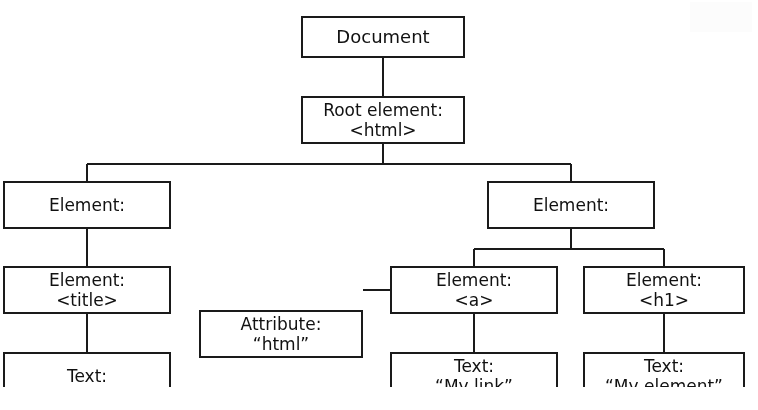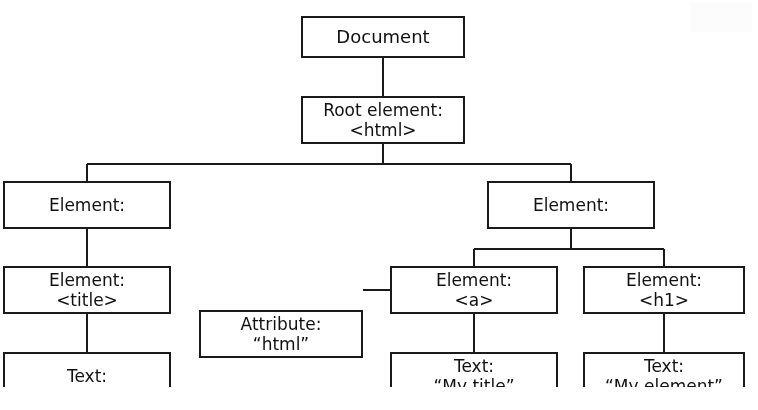--- a/index.html
+++ b/index.html
@@ -130,21 +130,21 @@
     <span class="l1">Element:</span>
     <span class="l2">&lt;h1&gt;</span>
   </div>
 
   <div class="node" style="left:3px; top:352px; width:168px; height:48px;">
     <span class="l1">Text:</span>
   </div>
 
   <div class="node" style="left:390px; top:352px; width:168px; height:48px;">
     <span class="l1">Text:</span>
-    <span class="l2">“My title”</span>
+    <span class="l2">“My link”</span>
   </div>
 
   <div class="node" style="left:583px; top:352px; width:162px; height:48px;">
     <span class="l1">Text:</span>
     <span class="l2">“My element”</span>
   </div>
 
 </div>
 
 </body></html>

